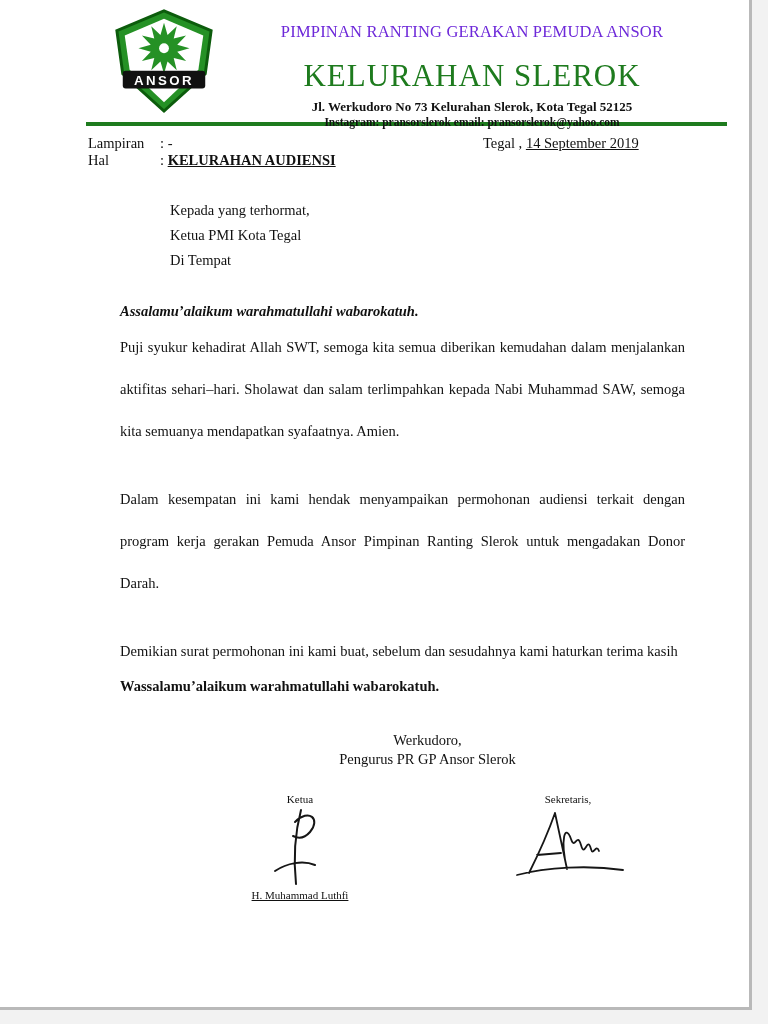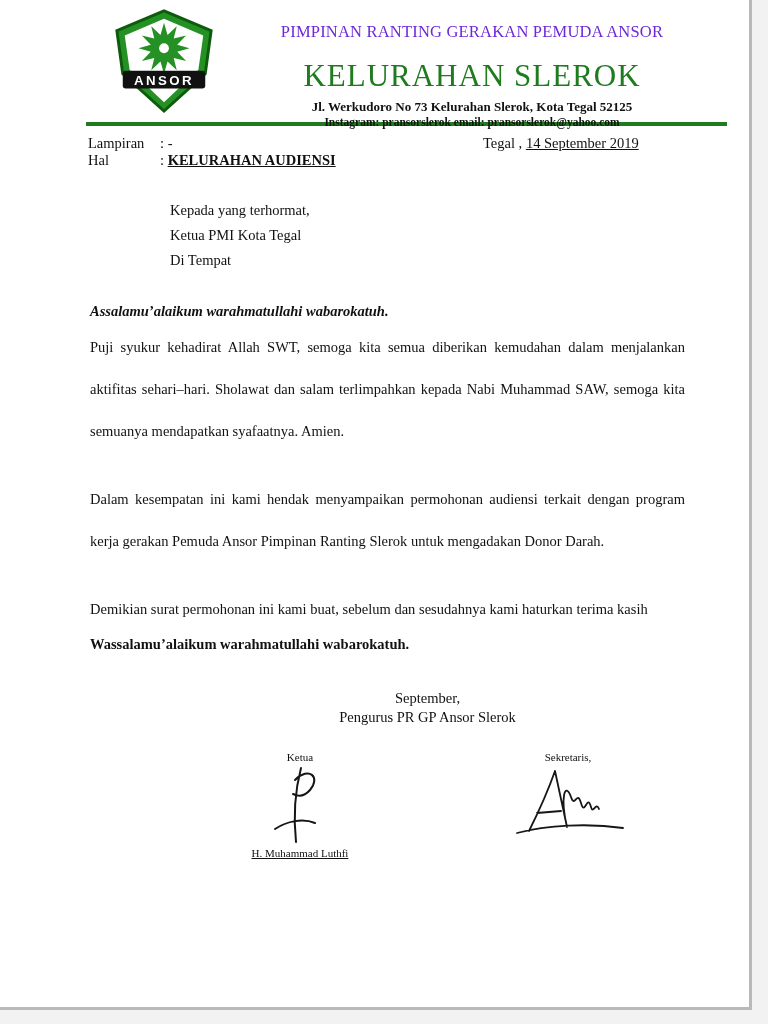--- a/index.html
+++ b/index.html
@@ -29,21 +29,21 @@
   .meta { position:relative; margin:9px 0 0 88px; width:645px; font-size:14.5px; }
   .meta-row { display:flex; line-height:16.5px; }
   .meta-label { width:72px; }
   .hal-value { font-weight:bold; text-decoration:underline; }
   .date-block { position:absolute; left:395px; top:0; }
   .date-underline { text-decoration:underline; }
   
   .recipient { margin:34px 0 0 170px; font-size:14.5px; }
   .recipient div { margin-bottom:8px; }
   
-  .body-block { margin:28px 64px 0 90px; font-size:14.5px; }
+  .body-block { margin:28px 64px 0 120px; font-size:14.5px; }
   .salam { font-weight:bold; font-style:italic; line-height:29px; }
   .para { text-align:justify; line-height:42px; }
   .gap { margin-top:26px; }
   .closing-1 { font-style:italic; text-decoration:underline; line-height:29px; margin-top:26px; }
   .closing-2 { font-weight:bold; line-height:29px; }
   
   .mengetahui { margin:30px 64px 0 170px; text-align:center; font-size:14.5px; line-height:19px; }
   .sig-row { position:relative; height:130px; margin-top:24px; font-size:11px; }
   .sig-col-left  { position:absolute; left:200px; width:200px; text-align:center; }
   .sig-col-right { position:absolute; left:458px; width:220px; text-align:center; }
@@ -96,21 +96,21 @@
 
     <div class="body-block">
       <div class="salam">Assalamu’alaikum warahmatullahi wabarokatuh.</div>
       <div class="para">Puji syukur kehadirat Allah SWT, semoga kita semua diberikan kemudahan dalam menjalankan aktifitas sehari–hari. Sholawat dan salam terlimpahkan kepada Nabi Muhammad SAW, semoga kita semuanya mendapatkan syafaatnya. Amien.</div>
       <div class="para gap">Dalam kesempatan ini kami hendak menyampaikan permohonan audiensi terkait dengan program kerja gerakan Pemuda Ansor Pimpinan Ranting Slerok untuk mengadakan Donor Darah.</div>
       <div class="para gap">Demikian surat permohonan ini kami buat, sebelum dan sesudahnya kami haturkan terima kasih</div>
       <div class="closing-2">Wassalamu’alaikum  warahmatullahi wabarokatuh.</div>
     </div>
 
     <div class="mengetahui">
-      <div>September,</div>
+      <div>Werkudoro,</div>
       <div>Pengurus PR GP Ansor Slerok</div>
     </div>
 
     <div class="sig-row">
       <div class="sig-col-left">
         <div>Ketua</div>
         <svg class="sig-svg" width="90" height="80" viewBox="0 0 90 80">
           <path d="M46,3 C41,22 38,48 41,77 M40,15 C54,1 66,12 55,25 C48,33 42,31 38,29 M20,64 C32,56 48,53 60,58" stroke="#161616" fill="none" stroke-width="2" stroke-linecap="round"></path>
         </svg>
         <div class="sig-name">H. Muhammad Luthfi</div>

